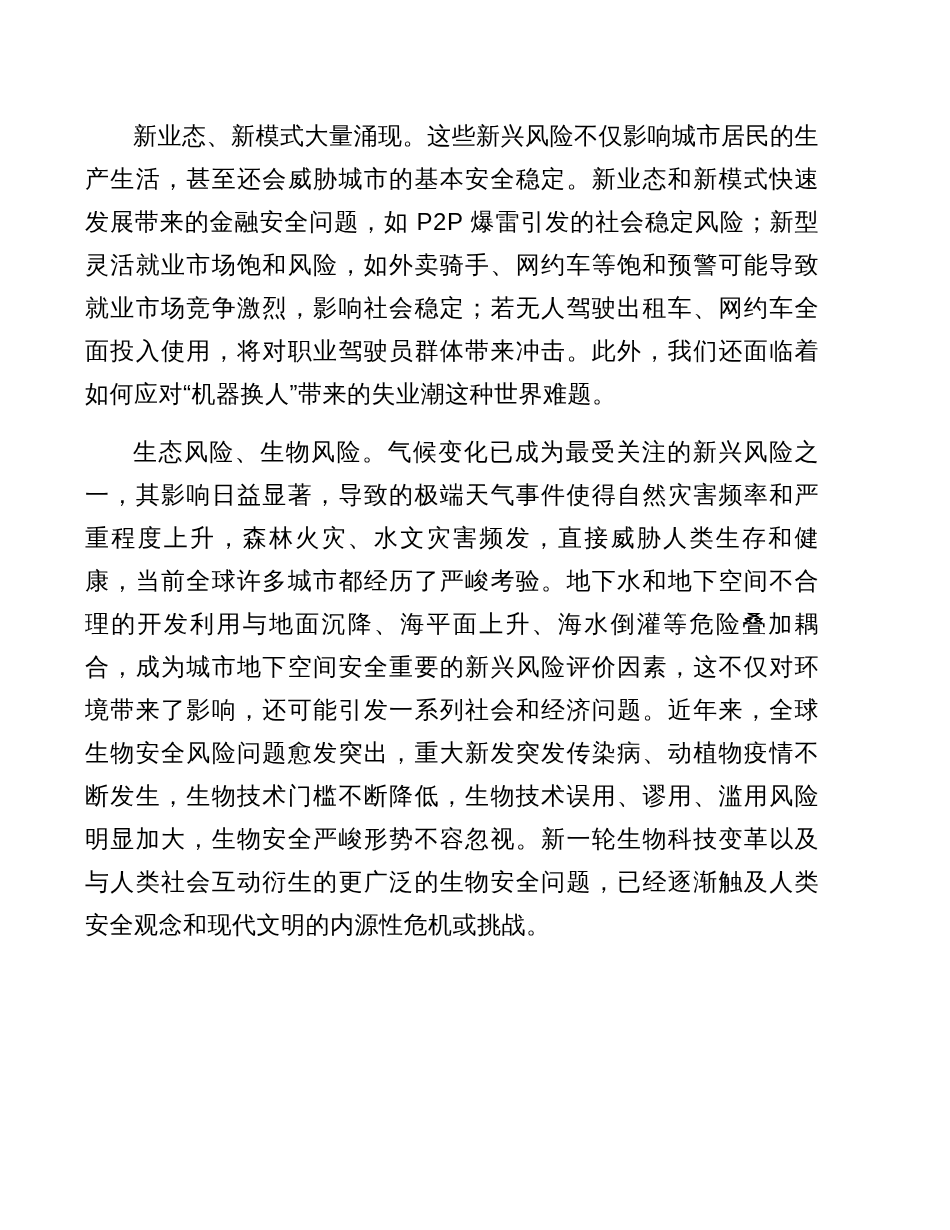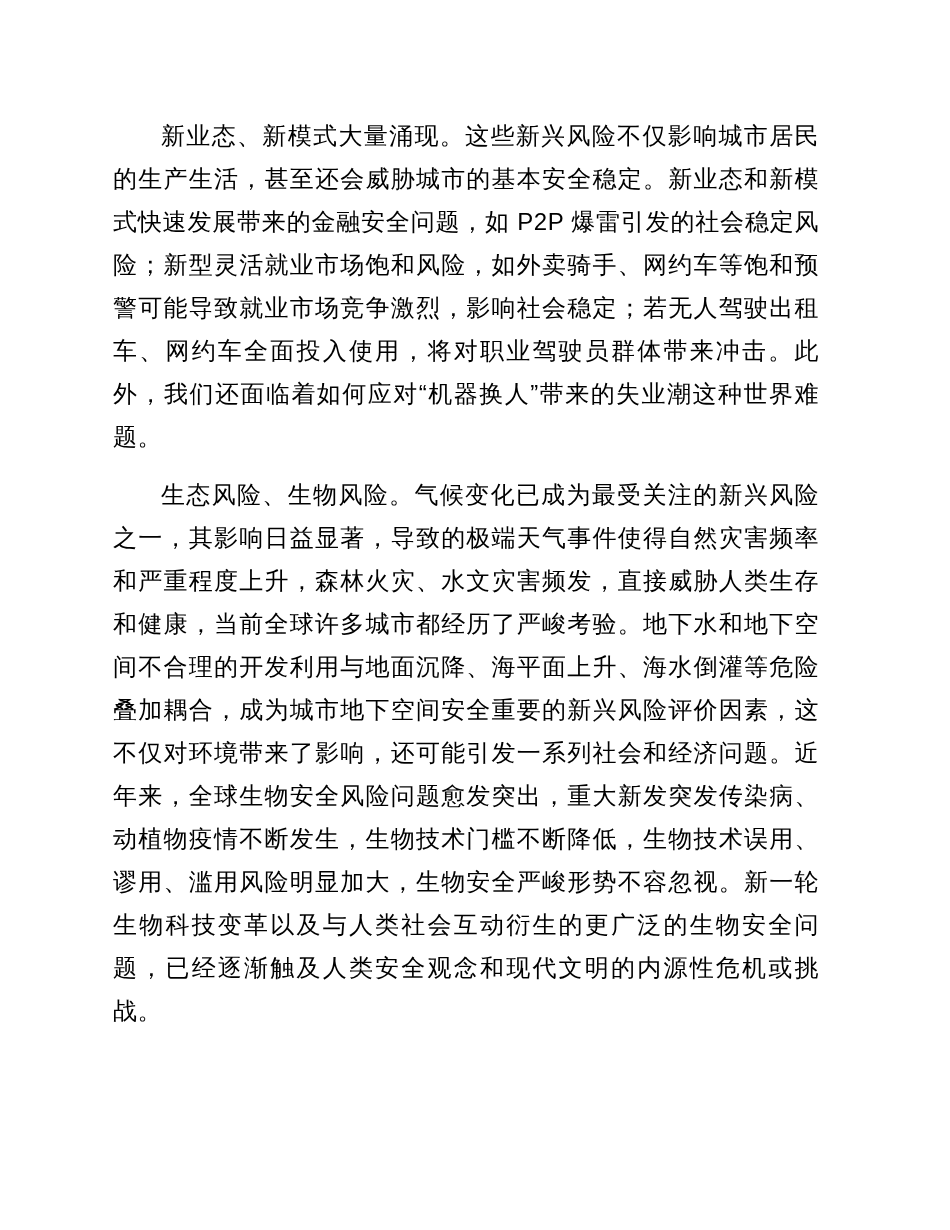--- a/index.html
+++ b/index.html
@@ -7,21 +7,21 @@
     padding: 0;
     background: #ffffff;
   }
   .page {
     position: relative;
     width: 950px;
     height: 1230px;
     margin: 0 auto;
     background: #ffffff;
     box-sizing: border-box;
-    padding: 114px 131px 0 113px;
+    padding: 114px 131px 0 85px;
     overflow: hidden;
   }
   .para {
     margin: 0 0 15px 0;
     font-family: "Liberation Sans", "DejaVu Sans", sans-serif;
     font-size: 24px;
     line-height: 43px;
     font-weight: 500;
     color: #000000;
     text-align: justify;

